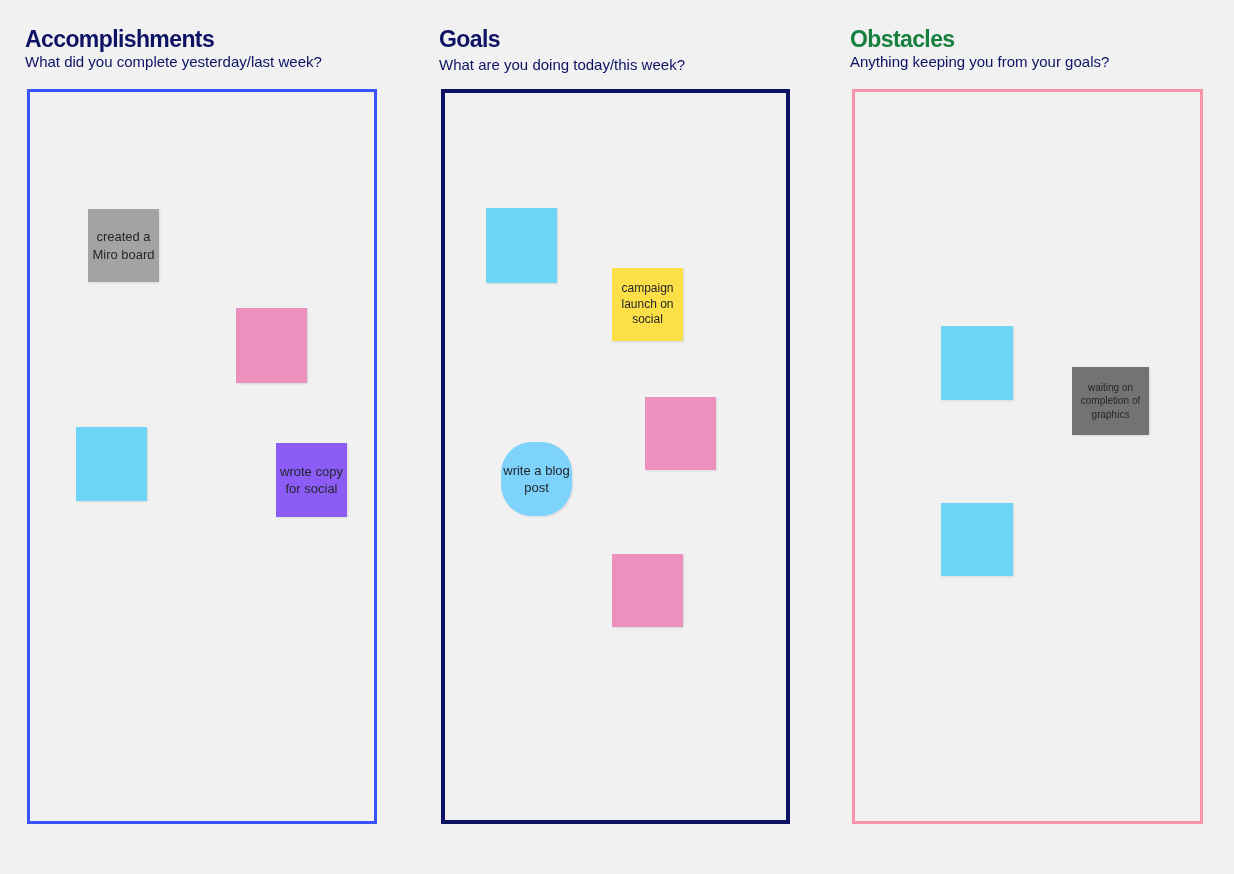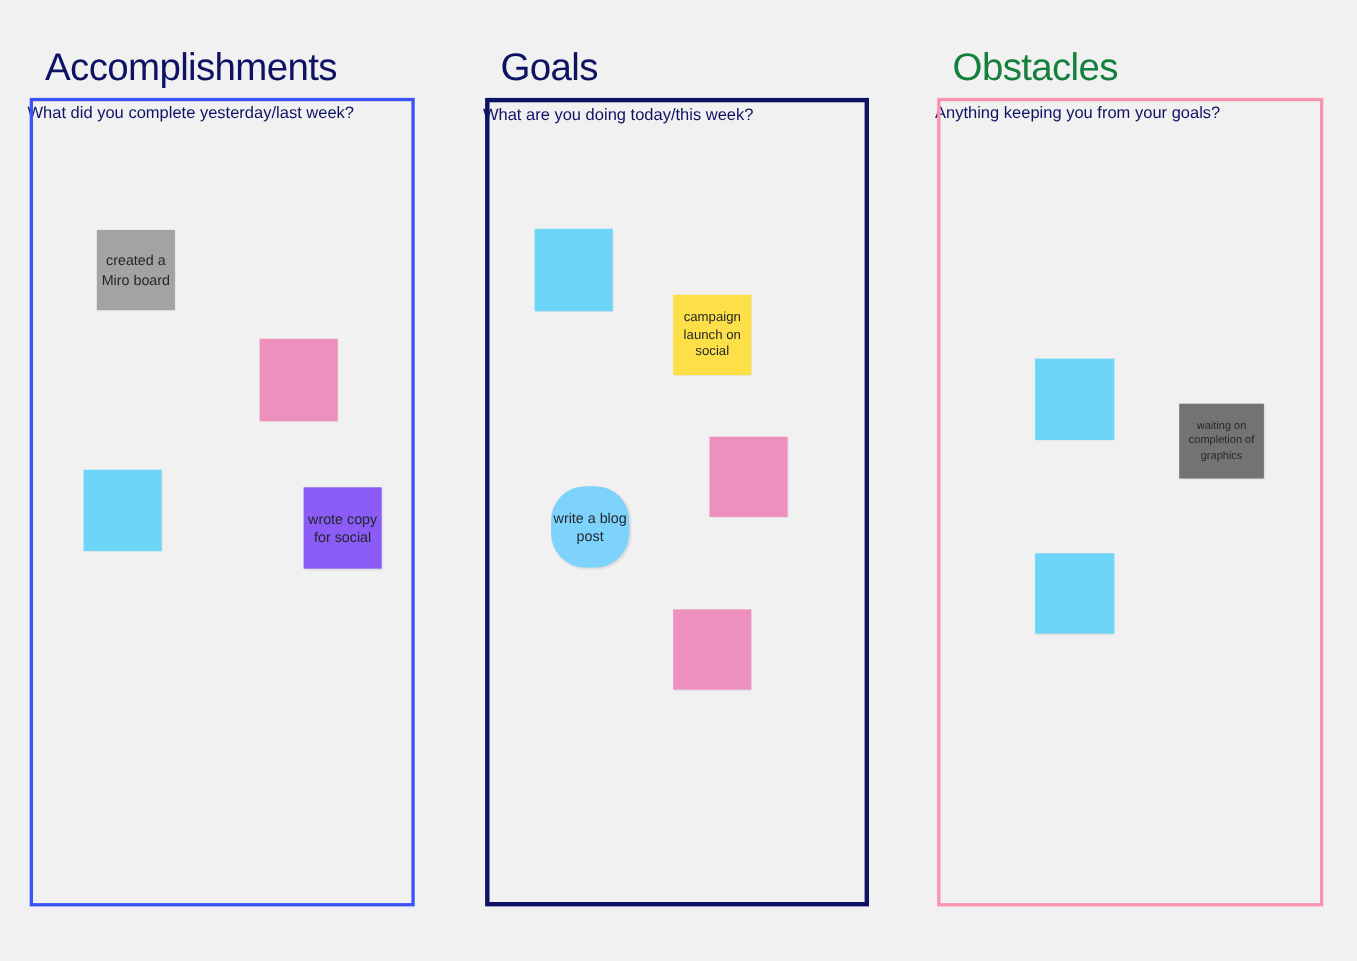--- a/index.html
+++ b/index.html
@@ -15,25 +15,25 @@
     position: relative;
   }
   #board {
     position: absolute;
     inset: 0;
   }
   .column {
     position: absolute;
   }
   .col-title {
-    font-size: 35px;
-    font-weight: normal;
+    font-size: 23px;
+    font-weight: bold;
     letter-spacing: -0.6px;
     line-height: 1;
-    margin: 16px;
+    margin: 0;
     white-space: nowrap;
   }
   .col-subtitle {
     font-size: 15px;
     font-weight: normal;
     line-height: 1.1;
     margin: 0;
     white-space: nowrap;
   }
   .frame {
@@ -76,21 +76,21 @@
       <span></span>
     </div>
     <div class="note" style="left: 76px; top: 427px; width: 71px; height: 74px; background: rgb(109, 213, 247); font-size: 13px;">
       <span></span>
     </div>
     <div class="note" style="left: 276px; top: 443px; width: 71px; height: 74px; background: #8b5cf6; font-size: 13px;">
       <span>wrote copy for social</span>
     </div>
     <div class="column" style="left: 439px; top: 28px;">
       <div class="col-title" style="color: rgb(13, 18, 99);">Goals</div>
-      <div class="col-subtitle" style="color: rgb(13, 18, 99); margin-top: 18px;">What are you doing today/this week?</div>
+      <div class="col-subtitle" style="color: rgb(13, 18, 99); margin-top: 6px;">What are you doing today/this week?</div>
     </div>
     <div class="frame" style="left: 441px; top: 89px; width: 349px; height: 735px; border: 4px solid rgb(13, 18, 99);"></div>
     <div class="note" style="left: 486px; top: 208px; width: 71px; height: 75px; background: rgb(109, 213, 247); font-size: 13px;">
       <span></span>
     </div>
     <div class="note" style="left: 612px; top: 268px; width: 71px; height: 73px; background: #fde047; font-size: 12px;">
       <span>campaign launch on social</span>
     </div>
     <div class="note" style="left: 645px; top: 397px; width: 71px; height: 73px; background: rgb(238, 144, 190); font-size: 13px;">
       <span></span>

